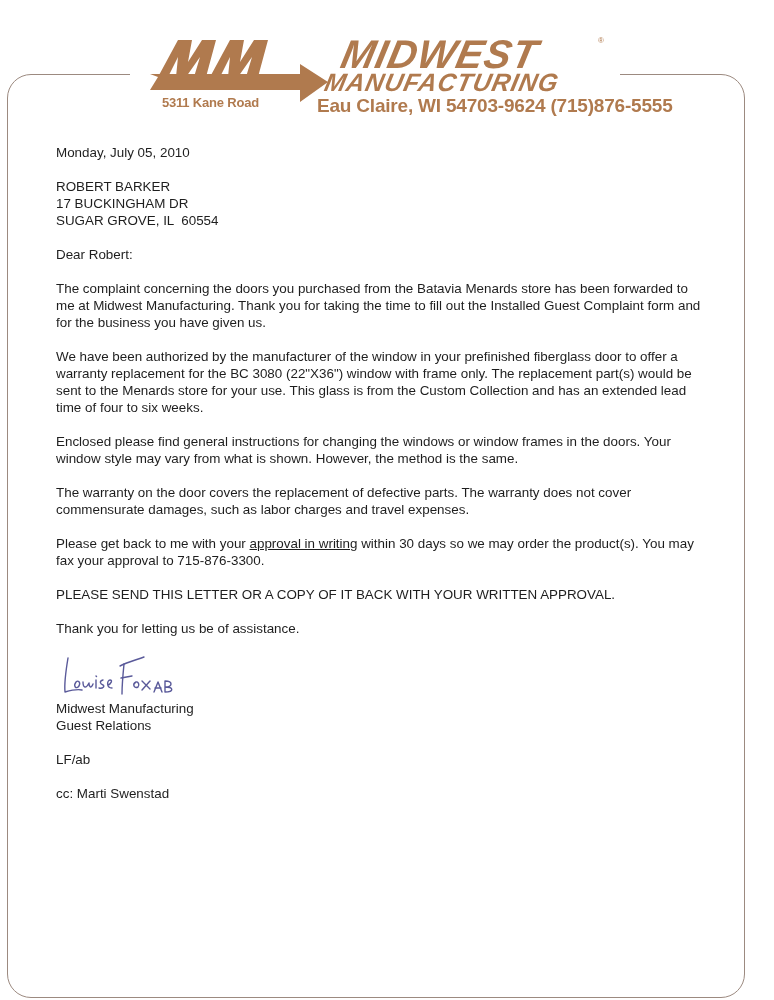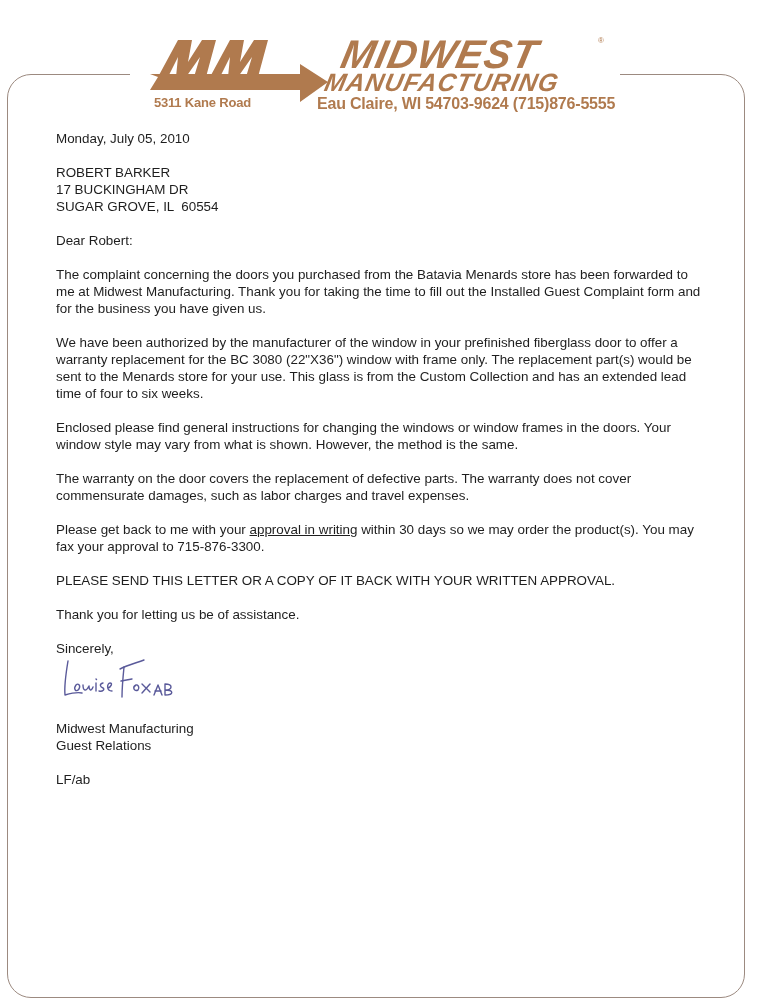--- a/index.html
+++ b/index.html
@@ -52,46 +52,46 @@
       line-height: 1;
     }
     .reg-mark {
       position: absolute;
       left: 458px; top: 4px;
       font-size: 8px;
       color: #b07a4e;
     }
     .addr-left {
       position: absolute;
-      left: 14px; top: 63px;
+      left: 22px; top: 63px;
       font-size: 13px;
       font-weight: bold;
       color: #b07a4e;
       letter-spacing: -0.2px;
     }
     .addr-right {
       position: absolute;
       left: 177px; top: 63px;
-      font-size: 16px;
+      font-size: 19px;
       font-weight: bold;
       color: #b07a4e;
       letter-spacing: -0.2px;
       white-space: nowrap;
     }
 
     .letter {
       position: absolute;
-      left: 56px; top: 130px;
+      left: 56px; top: 144px;
       width: 650px;
       font-size: 13.4px;
       line-height: 17px;
       color: #1e1e1e;
     }
     .letter p { margin-bottom: 17px; }
-    .letter .block { margin-bottom: 17px; margin-top: 17px; }
+    .letter .block { margin-bottom: 17px; }
     .letter .line { display: block; }
     .u { text-decoration: underline; }
 
     .signature {
       position: relative;
       height: 48px;
       margin-top: -2px;
     }
     .signature svg { position: absolute; left: 2px; top: 0; }
   </style>
@@ -137,21 +137,20 @@
 
   <p>The warranty on the door covers the replacement of defective parts.  The warranty does not cover commensurate damages, such as labor charges and travel expenses.</p>
 
   <p>
     <span>Please get back to me with your </span><span class="u">approval in writing</span><span> within 30 days so we may order the product(s).  You may fax your approval to 715-876-3300.</span>
   </p>
 
   <p>PLEASE SEND THIS LETTER OR A COPY OF IT BACK WITH YOUR WRITTEN APPROVAL.</p>
   <p>Thank you for letting us be of assistance.</p>
 
-  <span class="line">Sincerely,</span>
 
   <div class="signature">
     <svg width="150" height="52" viewBox="0 0 150 52">
       <g fill="none" stroke="#5a5a9a" stroke-width="1.4" stroke-linecap="round" stroke-linejoin="round">
 
         <path d="M10,6 C8,18 6,30 7,40 C14,38 20,37 24,38"></path>
 
         <path d="M18,30 C15,34 18,38 21,34 C23,30 20,28 18,30"></path>
         <path d="M25,30 C25,36 28,37 31,31 C31,35 33,37 35,32"></path>
         <path d="M38,28 L38,36"></path>
@@ -173,13 +172,14 @@
       </g>
     </svg>
   </div>
 
   <div class="block">
     <span class="line">Midwest Manufacturing</span>
     <span class="line">Guest Relations</span>
   </div>
 
   <p>LF/ab</p>
+  <p>cc: Marti Swenstad</p>
 </div>
 
 </body></html>

